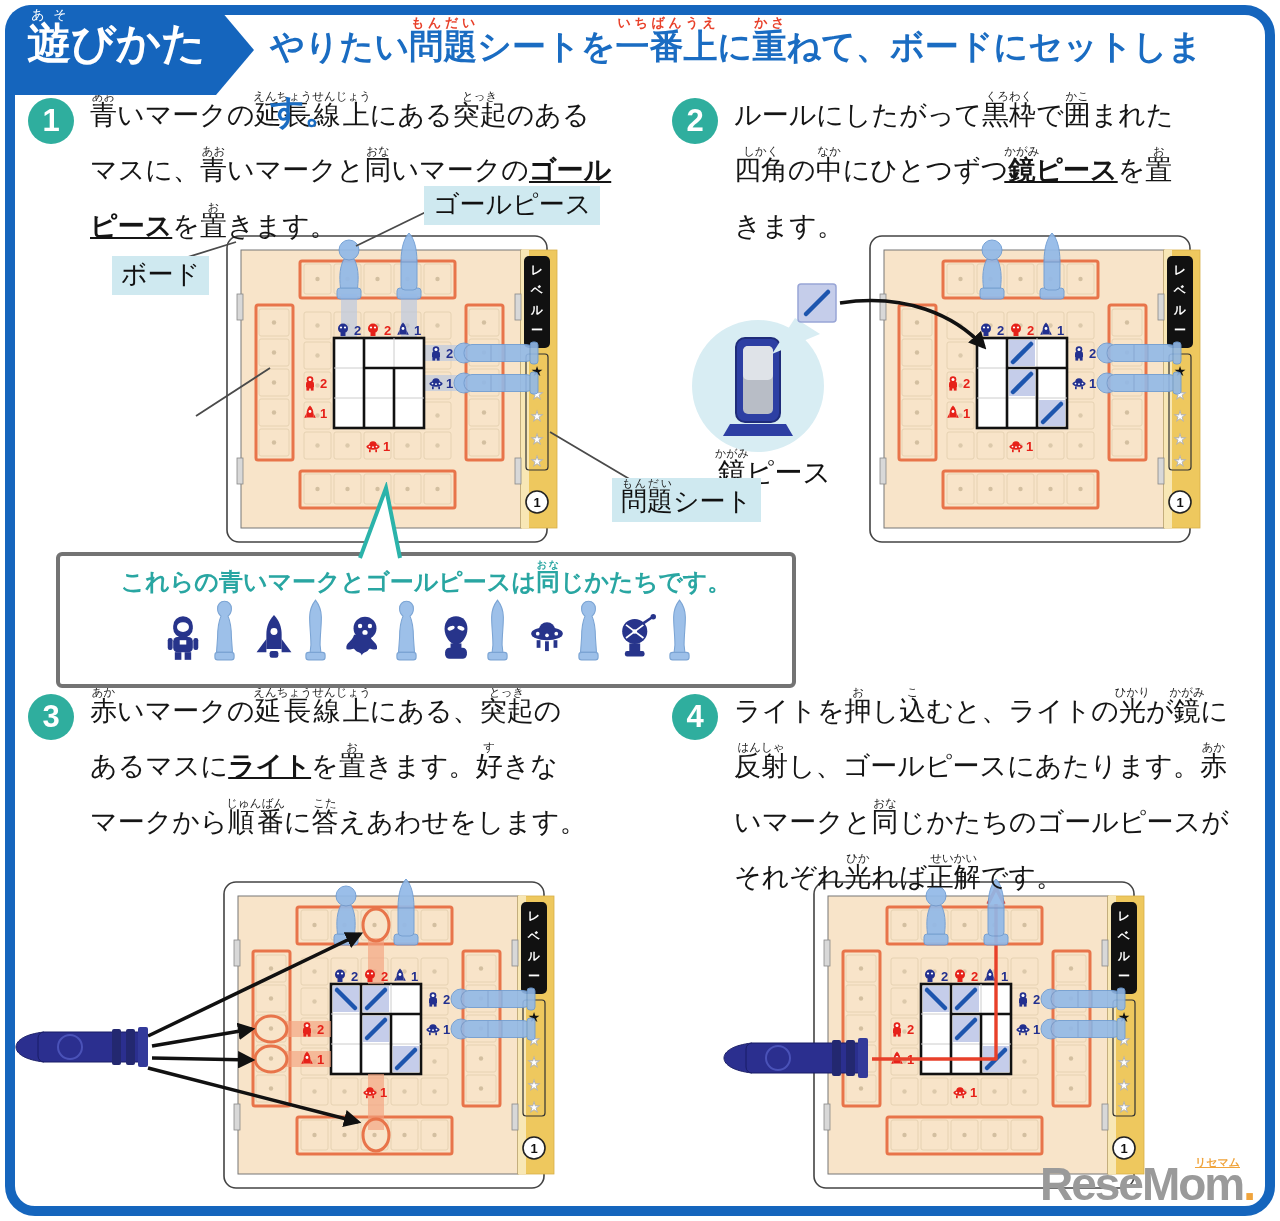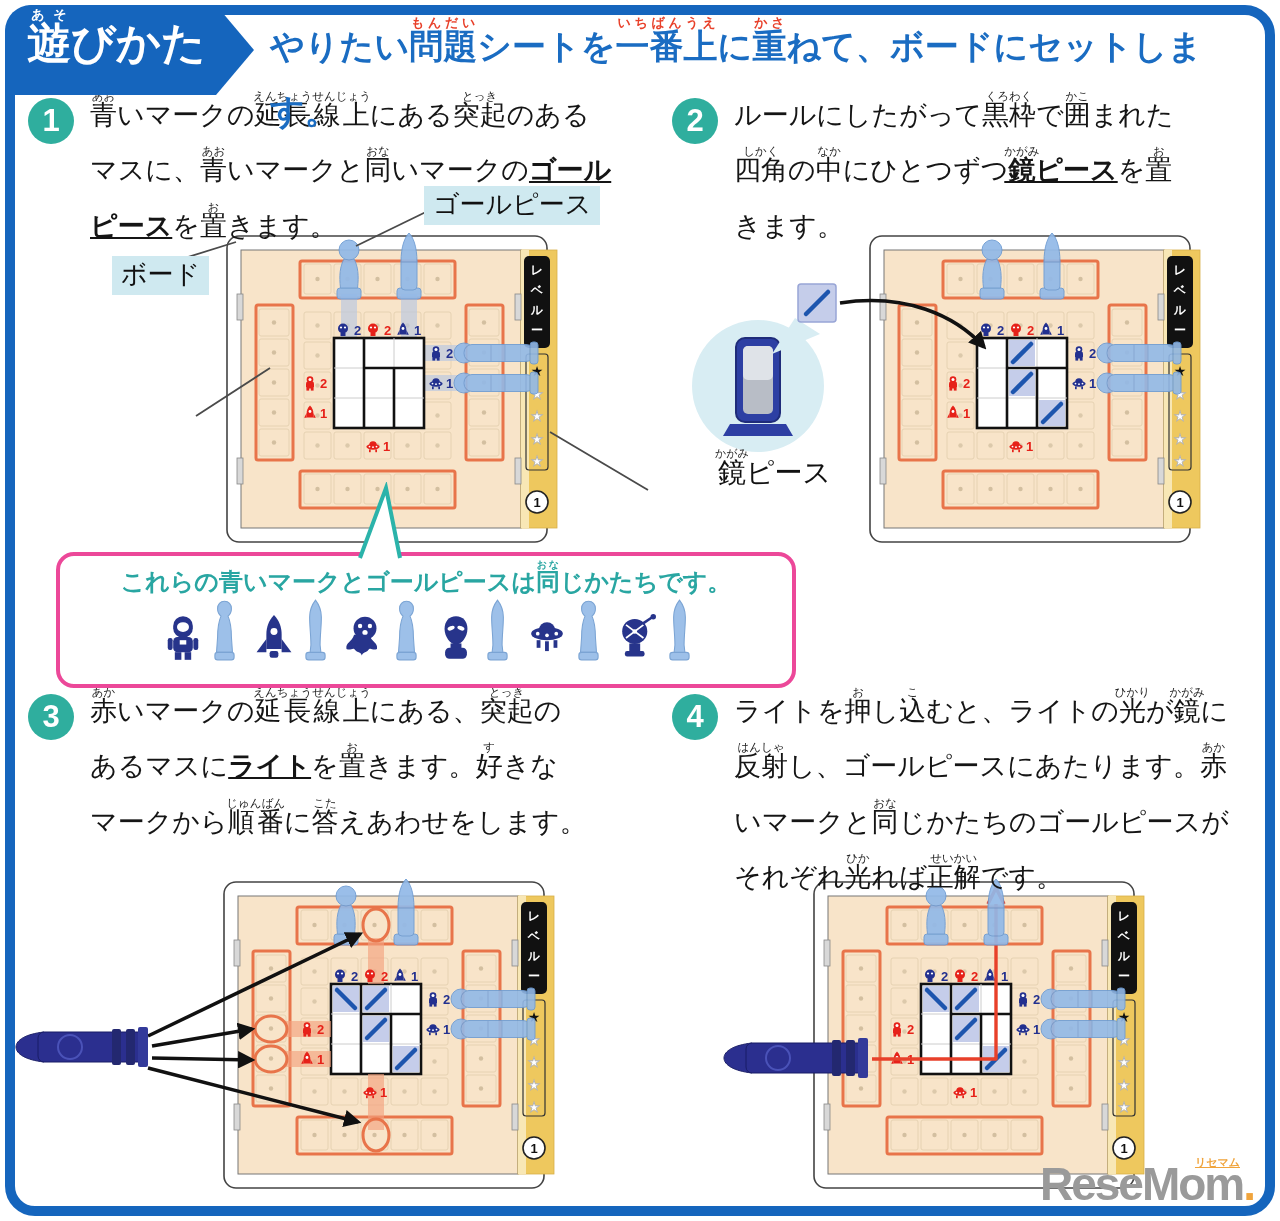--- a/index.html
+++ b/index.html
@@ -2,37 +2,37 @@
 <html><head>
 <meta charset="utf-8">
 <style>
   html,body{margin:0;padding:0;background:#fff;}
   body{font-family:"Liberation Sans","DejaVu Sans",sans-serif;}
   .page{position:relative;width:1280px;height:1221px;background:#fff;overflow:hidden;}
   .frame{position:absolute;left:5px;top:5px;right:5px;bottom:5px;border:10px solid #1565bd;border-radius:30px;pointer-events:none;}
   
   .badge{position:absolute;left:5px;top:5px;display:flex;z-index:6;}
   .badge-rect{background:#1565bd;color:#fff;font-weight:bold;font-size:44px;padding:14px 10px 10px 22px;border-radius:26px 0 0 6px;line-height:1.1;}
-  .badge-rect rt{color:#fff;font-size:13px;font-weight:bold;}
+  .badge-rect rt{color:#fff;font-size:13px;font-weight:normal;}
   .badge-arrow{width:0;height:0;border-top:45px solid transparent;border-bottom:45px solid transparent;border-left:38px solid #1565bd;}
   .headline{position:absolute;left:270px;top:14px;width:990px;color:#1a6cc2;font-weight:bold;font-size:34px;line-height:1.9;z-index:5;}
   .headline rt{color:#e8402a;font-size:13px;font-weight:bold;}
   
   .step{position:absolute;z-index:4;}
   .num{position:absolute;left:0;top:10px;width:46px;height:46px;border-radius:50%;background:#2fae9e;color:#fff;font-size:31px;font-weight:bold;text-align:center;line-height:46px;}
   .stext{margin-left:62px;font-size:27px;color:#151515;line-height:2.05;font-weight:500;}
   .stext rt{font-size:11.5px;color:#222;font-weight:normal;text-align:center;}
   .stext .em{font-weight:bold;text-decoration:underline;}
   
   .lbl{position:absolute;background:#cfe9f0;padding:1px 9px 3px 9px;font-size:26px;color:#111;z-index:7;white-space:nowrap;font-weight:500;}
   .lbl rt{font-size:11px;color:#222;font-weight:normal;}
   .lbl.nobg{background:transparent;}
   .lbl .sub{display:block;}
   
-  .pairs{position:absolute;left:56px;top:552px;width:732px;height:128px;border:4px solid #ec4899;border-radius:18px;background:#fff;z-index:5;text-align:center;}
+  .pairs{position:absolute;left:56px;top:552px;width:732px;height:128px;border:4px solid #737373;border-radius:6px;background:#fff;z-index:5;text-align:center;}
   .pairs-title{margin-top:4px;font-size:24px;font-weight:bold;color:#29a6a2;}
   .pairs-title rt{font-size:10px;color:#29a6a2;}
   .pairs-row{display:flex;justify-content:center;align-items:flex-end;gap:13px;margin-top:0px;}
   .pair{display:flex;align-items:flex-end;gap:5px;}
   .tail{position:absolute;left:350px;top:482px;z-index:6;}
   
   .annot{position:absolute;left:0;top:0;width:1280px;height:1221px;z-index:6;pointer-events:none;}
   .board{position:absolute;z-index:3;overflow:visible;}
   .mirror-circle{position:absolute;left:692px;top:320px;width:132px;height:132px;border-radius:50%;background:#d8edf3;z-index:5;}
   .lightpiece{position:absolute;z-index:8;overflow:visible;}
@@ -820,20 +820,21 @@
       <path d="M38 104 L94 104 L101 116 L31 116 Z" fill="#2d3fa3"></path>
       <rect x="44" y="18" width="44" height="84" rx="9" fill="#2d3fa3" stroke="#1f2c7a" stroke-width="2"></rect>
       <rect x="51" y="26" width="30" height="68" rx="5" fill="#b8bdc6"></rect>
       <rect x="51" y="26" width="30" height="34" rx="5" fill="#dfe3e8"></rect>
     </svg>
   </div>
   <div class="lbl" style="left:424px;top:186px;"><span>ゴールピース</span></div>
 
   <div class="lbl nobg" style="left:706px;top:448px;font-size:28px;"><ruby>鏡<rt>かがみ</rt></ruby><span>ピース</span></div>
   <div class="lbl" style="left:112px;top:256px;"><span>ボード</span></div>
+  <div class="lbl" style="left:612px;top:478px;"><ruby>問題<rt>もんだい</rt></ruby><span>シート</span></div>
 
   <svg class="tail" width="70" height="78" viewBox="0 0 70 78">
     <polygon points="10,76 36,6 50,76" fill="#fff"></polygon>
     <path d="M10 76 L36 6 L50 76" fill="none" stroke="#2bb3aa" stroke-width="4"></path>
   </svg>
   <div class="pairs">
     <div class="pairs-title"><span>これらの青いマークとゴールピースは</span><ruby>同<rt>おな</rt></ruby><span>じかたちです。</span></div>
     <div class="pairs-row" id="pairsRow">
         <div class="pair">
           <svg width="46" height="48" viewBox="0 0 40 44">

